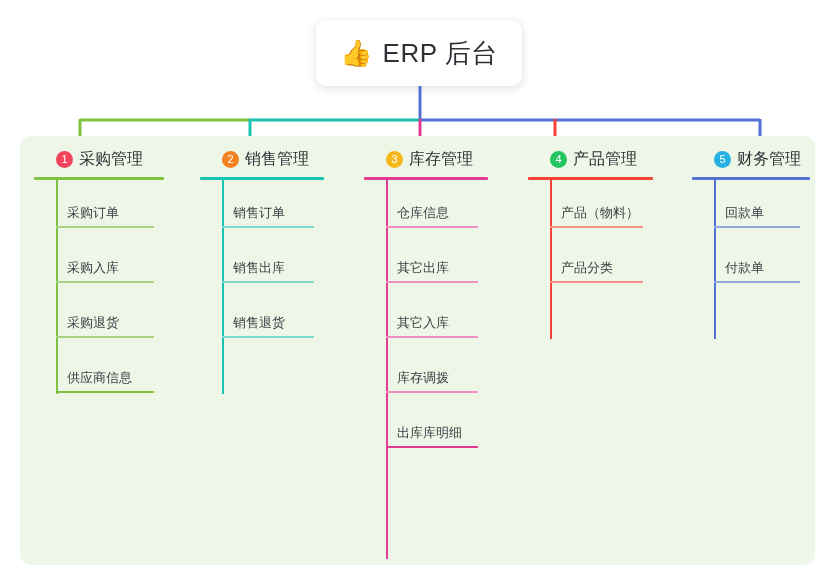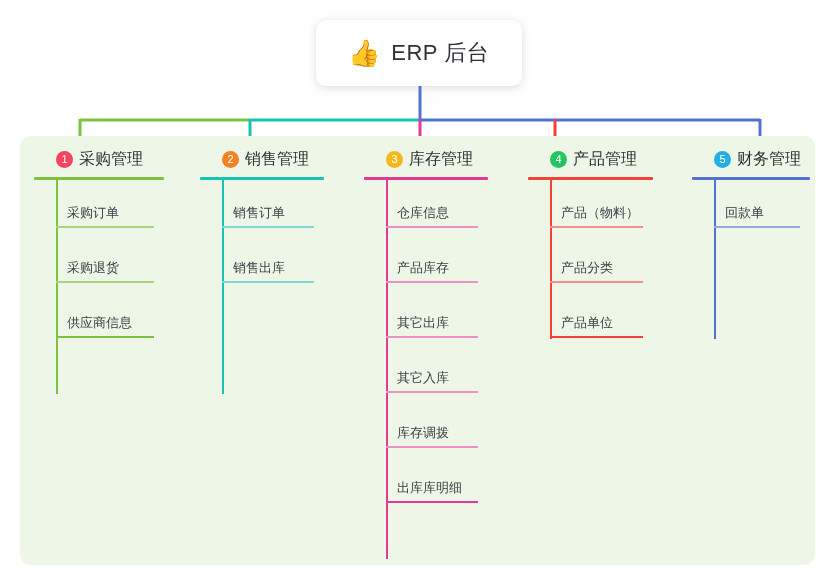--- a/index.html
+++ b/index.html
@@ -36,21 +36,21 @@
     justify-content: center;
     gap: 10px;
     box-sizing: border-box;
   }
   .root-emoji {
     font-size: 26px;
     line-height: 1;
     display: inline-block;
   }
   .root-title {
-    font-size: 22px;
+    font-size: 26px;
     color: #2f3137;
     letter-spacing: 0.5px;
     white-space: nowrap;
   }
 
   
   #connectors {
     position: absolute;
     left: 0;
     top: 0;
@@ -172,20 +172,24 @@
           <span class="branch-label">采购管理</span>
         </div>
         <div class="branch-underline" style="background: rgb(127, 194, 65); width: 130px;"></div>
         <div class="leaves">
           <div class="spine" style="background: rgb(127, 194, 65); height: 214px;"></div>
           <div class="leaf">
             <span class="leaf-text">采购订单</span>
             <div class="leaf-underline" style="background: rgb(169, 212, 127); width: 98px;"></div>
           </div>
           <div class="leaf">
+            <span class="leaf-text">采购入库</span>
+            <div class="leaf-underline" style="background: rgb(169, 212, 127); width: 98px;"></div>
+          </div>
+          <div class="leaf">
             <span class="leaf-text">采购退货</span>
             <div class="leaf-underline" style="background: rgb(169, 212, 127); width: 98px;"></div>
           </div>
           <div class="leaf">
             <span class="leaf-text">供应商信息</span>
             <div class="leaf-underline" style="background: rgb(127, 194, 65); width: 98px;"></div>
           </div>
         </div>
       </div>
       <div class="branch" style="left: 200px; width: 124px;">
@@ -197,39 +201,39 @@
         <div class="leaves">
           <div class="spine" style="background: rgb(25, 195, 178); height: 214px;"></div>
           <div class="leaf">
             <span class="leaf-text">销售订单</span>
             <div class="leaf-underline" style="background: rgb(127, 217, 208); width: 92px;"></div>
           </div>
           <div class="leaf">
             <span class="leaf-text">销售出库</span>
             <div class="leaf-underline" style="background: rgb(127, 217, 208); width: 92px;"></div>
           </div>
+          <div class="leaf">
+            <span class="leaf-text">销售退货</span>
+            <div class="leaf-underline" style="background: rgb(127, 217, 208); width: 92px;"></div>
+          </div>
         </div>
       </div>
       <div class="branch" style="left: 364px; width: 124px;">
         <div class="branch-head">
           <span class="badge" style="background: rgb(245, 184, 28);">3</span>
           <span class="branch-label">库存管理</span>
         </div>
         <div class="branch-underline" style="background: rgb(226, 59, 147); width: 124px;"></div>
         <div class="leaves">
           <div class="spine" style="background: rgb(226, 59, 147); height: 379px;"></div>
           <div class="leaf">
             <span class="leaf-text">仓库信息</span>
             <div class="leaf-underline" style="background: rgb(239, 143, 195); width: 92px;"></div>
           </div>
           <div class="leaf">
-            <span class="leaf-text">产品库存</span>
-            <div class="leaf-underline" style="background: rgb(239, 143, 195); width: 92px;"></div>
-          </div>
-          <div class="leaf">
             <span class="leaf-text">其它出库</span>
             <div class="leaf-underline" style="background: rgb(239, 143, 195); width: 92px;"></div>
           </div>
           <div class="leaf">
             <span class="leaf-text">其它入库</span>
             <div class="leaf-underline" style="background: rgb(239, 143, 195); width: 92px;"></div>
           </div>
           <div class="leaf">
             <span class="leaf-text">库存调拨</span>
             <div class="leaf-underline" style="background: rgb(239, 143, 195); width: 92px;"></div>
@@ -249,35 +253,35 @@
         <div class="leaves">
           <div class="spine" style="background: rgb(244, 67, 54); height: 159px;"></div>
           <div class="leaf">
             <span class="leaf-text">产品（物料）</span>
             <div class="leaf-underline" style="background: rgb(244, 144, 137); width: 93px;"></div>
           </div>
           <div class="leaf">
             <span class="leaf-text">产品分类</span>
             <div class="leaf-underline" style="background: rgb(244, 144, 137); width: 93px;"></div>
           </div>
-          <div class="leaf">
-            <span class="leaf-text">产品单位</span>
-            <div class="leaf-underline" style="background: rgb(244, 67, 54); width: 93px;"></div>
-          </div>
         </div>
       </div>
       <div class="branch" style="left: 692px; width: 118px;">
         <div class="branch-head">
           <span class="badge" style="background: rgb(37, 176, 228);">5</span>
           <span class="branch-label">财务管理</span>
         </div>
         <div class="branch-underline" style="background: rgb(82, 114, 209); width: 118px;"></div>
         <div class="leaves">
           <div class="spine" style="background: rgb(82, 114, 209); height: 159px;"></div>
           <div class="leaf">
             <span class="leaf-text">回款单</span>
             <div class="leaf-underline" style="background: rgb(147, 169, 224); width: 86px;"></div>
           </div>
+          <div class="leaf">
+            <span class="leaf-text">付款单</span>
+            <div class="leaf-underline" style="background: rgb(147, 169, 224); width: 86px;"></div>
+          </div>
         </div>
       </div>
     </div>
 
 </div>
 
 </body></html>

